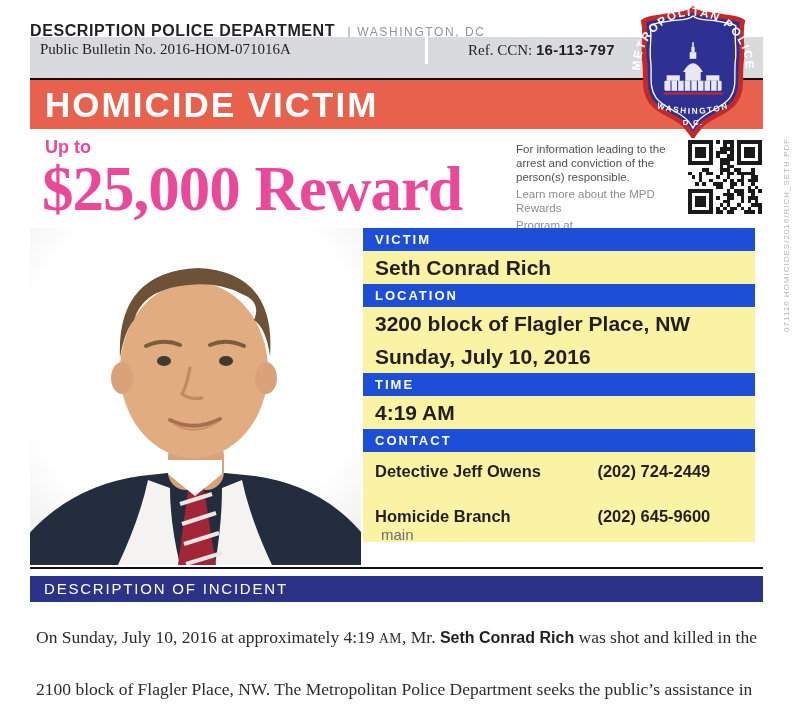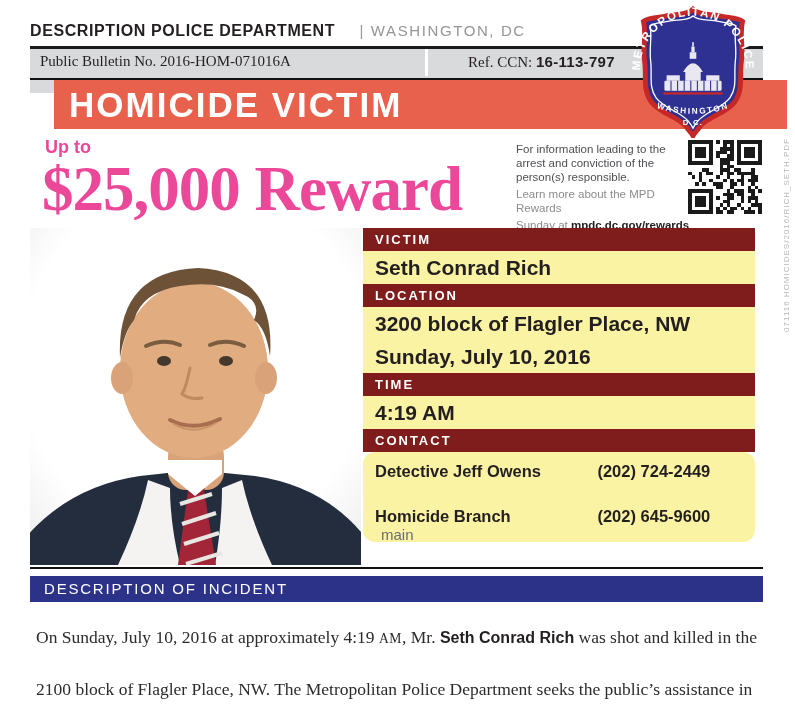--- a/index.html
+++ b/index.html
@@ -3,34 +3,34 @@
 <meta charset="utf-8">
 <style>
   * { margin:0; padding:0; box-sizing:border-box; }
   html,body { background:#ffffff; }
   body { font-family:"Liberation Sans", sans-serif; }
   .page { position:relative; width:795px; height:728px; background:#fff; overflow:hidden; }
 
   
   .masthead { position:absolute; left:30px; top:22px; width:733px; white-space:nowrap; }
   .agency { font-size:16px; font-weight:700; color:#231f20; letter-spacing:0.6px; }
-  .agency-loc { font-size:15px; font-weight:400; color:#939598; letter-spacing:1.6px; margin-left:20px; }
+  .agency-loc { font-size:12px; font-weight:400; color:#939598; letter-spacing:1.6px; margin-left:8px; }
 
   .rule-black { position:absolute; left:30px; top:46px; width:733px; height:3px; background:#1a1a1a; }
 
   
-  .bulletin-bar { position:absolute; left:30px; top:49px; width:733px; height:44px; background:#d9dadb; }
+  .bulletin-bar { position:absolute; left:30px; top:37px; width:733px; height:44px; background:#d9dadb; }
   .bulletin-no { position:absolute; left:10px; top:4px; font-family:"Liberation Serif", serif; font-size:15px; color:#231f20; }
   .bulletin-divider { position:absolute; left:395px; top:0; width:3px; height:27px; background:#ffffff; }
   .ref-wrap { position:absolute; left:406px; top:4px; font-family:"Liberation Serif", serif; font-size:15px; color:#231f20;margin-left:32px; }
   .ref-ccn { font-family:"Liberation Sans", sans-serif; font-weight:700; font-size:15px; letter-spacing:0.3px; }
 
   
   .banner-rule { position:absolute; left:30px; top:78px; width:733px; height:2px; background:#111; }
-  .banner { position:absolute; left:30px; top:80px; width:733px; height:49px; background:#e8614c;margin-left:24px; }
+  .banner { position:absolute; left:30px; top:80px; width:733px; height:49px; background:#e8614c; }
   .banner-title { position:absolute; left:15px; top:5px; font-size:35px; font-weight:800; color:#ffffff; letter-spacing:2px; }
 
   
   .badge { position:absolute; left:626px; top:6px; width:134px; height:132px; z-index:5; }
 
   
   .upto { position:absolute; left:45px; top:137px; font-size:18px; font-weight:700; color:#ec4899; }
   .reward { position:absolute; left:42px; top:153px; font-size:63px; font-weight:800; color:#ec4899; letter-spacing:-1px;font-family:Liberation Serif, serif; }
 
   .reward-info { position:absolute; left:516px; top:142px; width:176px; font-size:11.5px; line-height:14px; }
@@ -41,25 +41,25 @@
   .qr { position:absolute; left:688px; top:140px; width:74px; height:74px; }
 
   .side-note { position:absolute; right:4px; top:138px; writing-mode:vertical-rl; transform:rotate(180deg);
                font-size:8px; color:#b4b6b8; letter-spacing:1px; white-space:nowrap; }
 
   
   .photo { position:absolute; left:30px; top:228px; width:331px; height:337px; background:#ffffff; }
 
   
   .panel { position:absolute; left:363px; top:228px; width:392px; }
-  .panel-hd { height:23px; background:#7f1d1d; color:#ffffff; font-size:13px; font-weight:700;
+  .panel-hd { height:23px; background:#1d4ed8; color:#ffffff; font-size:13px; font-weight:700;
               letter-spacing:2px; line-height:23px; padding-left:12px; }
   .panel-val { height:33px; background:#faf3a4; color:#231f20; font-size:21px; font-weight:700;
                line-height:33px; padding-left:12px; white-space:nowrap; }
-  .contact-block { height:90px; background:#faf3a4; position:relative;border-radius:12px; }
+  .contact-block { height:90px; background:#faf3a4; position:relative; }
   .contact-row { position:absolute; left:12px; right:8px; }
   .contact-row.r1 { top:10px; } .contact-row.r2 { top:55px; }
   .contact-name { display:inline-block; width:218px; font-size:16.5px; font-weight:700; color:#231f20; }
   .contact-phone { font-size:16.5px; font-weight:700; color:#231f20; }
   .contact-suffix { font-size:15px; font-weight:400; color:#6d6e71; margin-left:6px; }
 
   
   .rule2 { position:absolute; left:30px; top:567px; width:733px; height:2px; background:#111; }
   .desc-bar { position:absolute; left:30px; top:576px; width:733px; height:26px; background:#2d3289; }
   .desc-title { font-size:15px; font-weight:400; color:#ffffff; letter-spacing:1.8px; line-height:26px; padding-left:14px; }
@@ -158,21 +158,21 @@
     </svg>
   </div>
 
   <div class="upto">Up to</div>
   <div class="reward">$25,000 Reward</div>
 
   <div class="reward-info">
     <div class="strong-gray">For information leading to the arrest and conviction of the person(s) responsible.</div>
     <div class="light-gray">Learn more about the MPD Rewards</div>
     <div class="light-gray">
-      <span>Sunday at </span><span class="reward-link">mpdc.dc.gov/rewards</span>
+      <span>Program at </span><span class="reward-link">mpdc.dc.gov/rewards</span>
     </div>
   </div>
 
   <div class="qr">
     <svg id="qr-svg" viewBox="0 0 21 21" width="74" height="74" shape-rendering="crispEdges">
       <rect x="0" y="0" width="21" height="21" fill="#ffffff"></rect>
       <g id="qr-modules" fill="#1a1a1a">
           <rect x="8" y="0" width="1" height="1"></rect>
           <rect x="10" y="0" width="1" height="1"></rect>
           <rect x="11" y="0" width="1" height="1"></rect>

